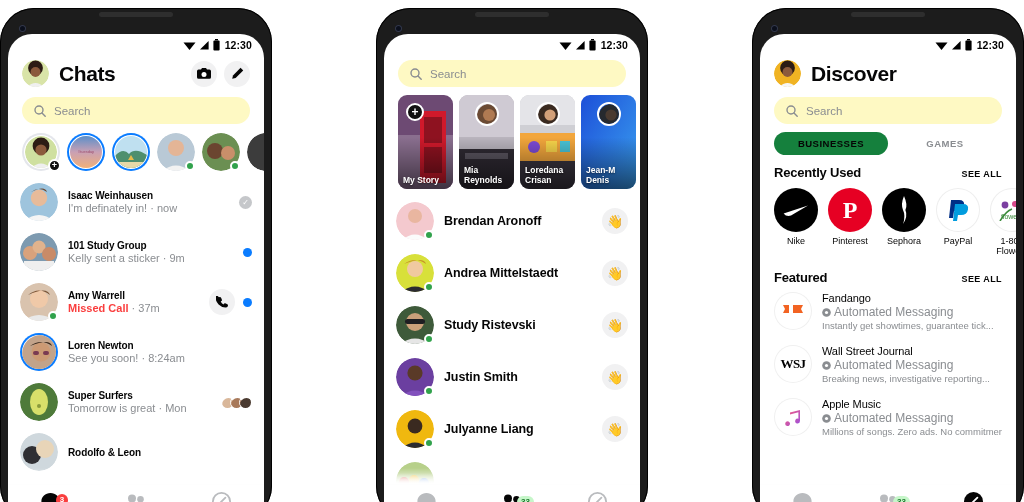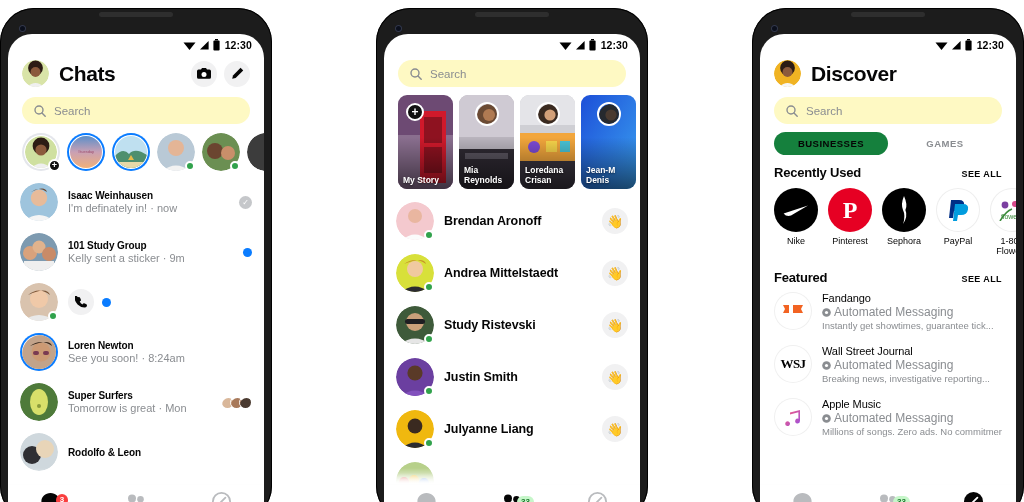--- a/index.html
+++ b/index.html
@@ -294,20 +294,24 @@
         <div class="chat-row">
           <div class="chat-av">
             <div class="img"><svg viewBox="0 0 38 38" width="38" height="38">
                   <circle cx="19" cy="19" r="19" fill="#d9c3ae"></circle>
                   <circle cx="19" cy="16" r="9" fill="#f0c9a8"></circle>
                   <path d="M8 12 q11 -9 22 0 q-3 -9 -22 0z" fill="#7a5436"></path>
                   <path d="M3 38 q16 -12 32 0 z" fill="#e9e9e9"></path>
                 </svg></div>
             <div class="online"></div>
           </div>
+          <div class="chat-txt">
+            <div class="chat-name">Amy Warrell</div>
+            <div class="chat-snip missed"><span>Missed Call</span><span class="time"> · <span>37m</span></span></div>
+          </div>
           <div class="chat-right">
             <div class="call-btn">
               <svg width="13" height="13" viewBox="0 0 13 13">
                   <path d="M3 1.2 q1.6 -0.6 2.2 0.9 l0.7 1.7 q0.3 0.8 -0.5 1.3 l-0.7 0.4 q0.9 2 2.8 3 l0.4 -0.7 q0.5 -0.8 1.3 -0.5 l1.7 0.7 q1.5 0.6 0.9 2.2 q-0.6 1.5 -2.4 1.4 q-4 -0.3 -6.8 -3.1 q-2.8 -2.8 -3.1 -6.8 q-0.1 -1.8 1.4 -2.4 z" fill="#050505"></path>
                 </svg>
             </div>
             <div class="unread-dot"></div>
           </div>
         </div>
 

